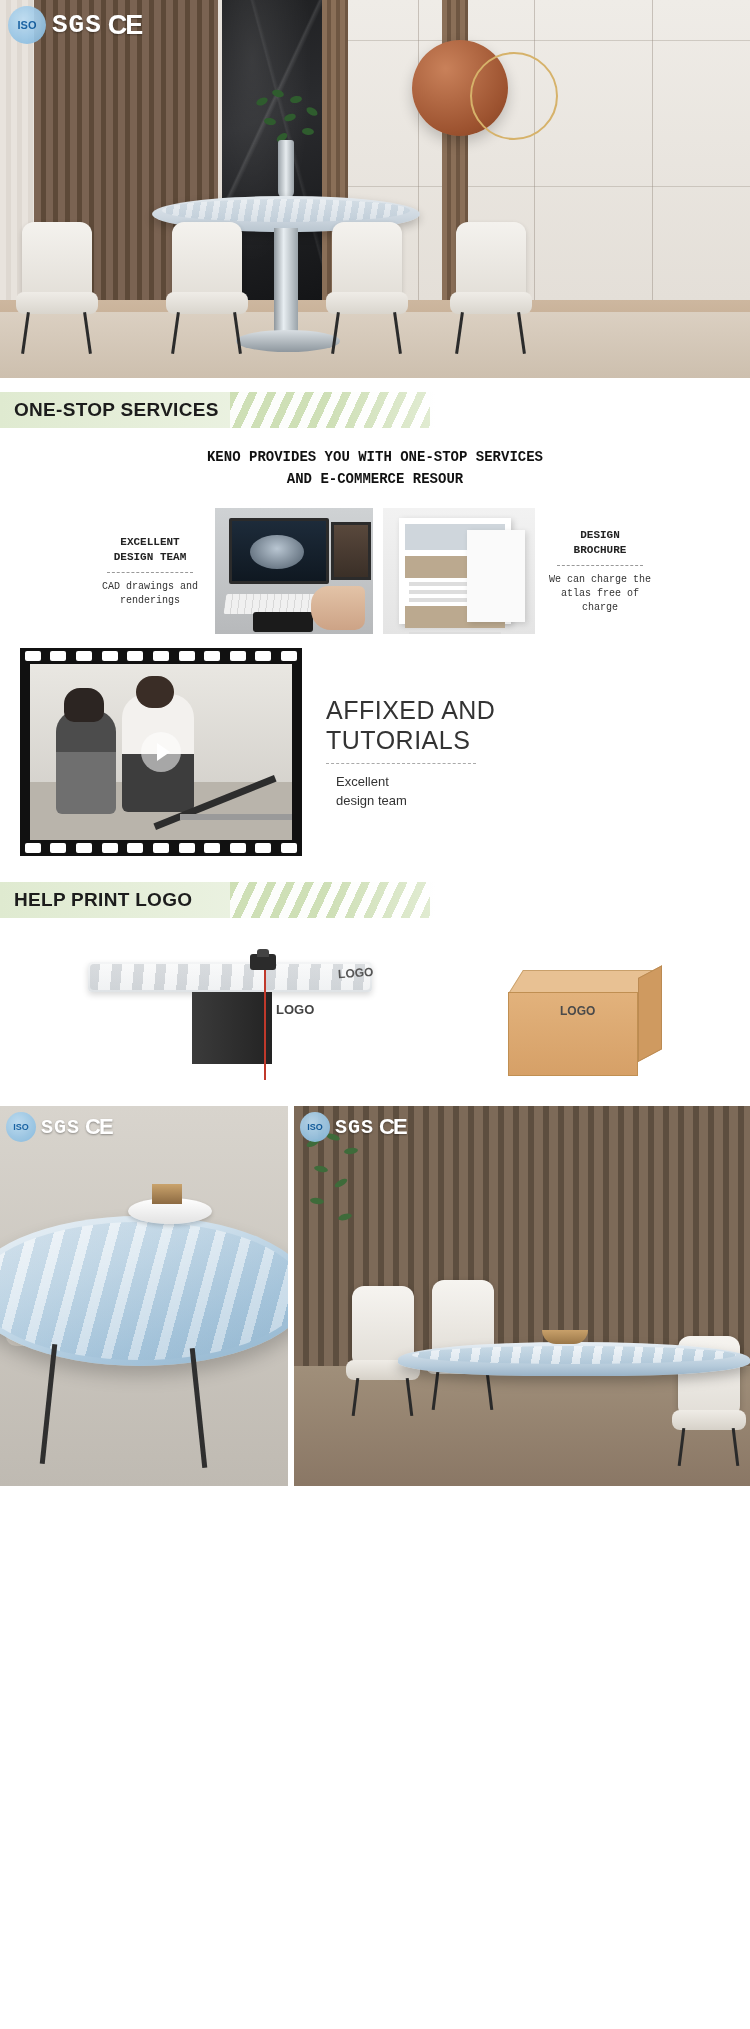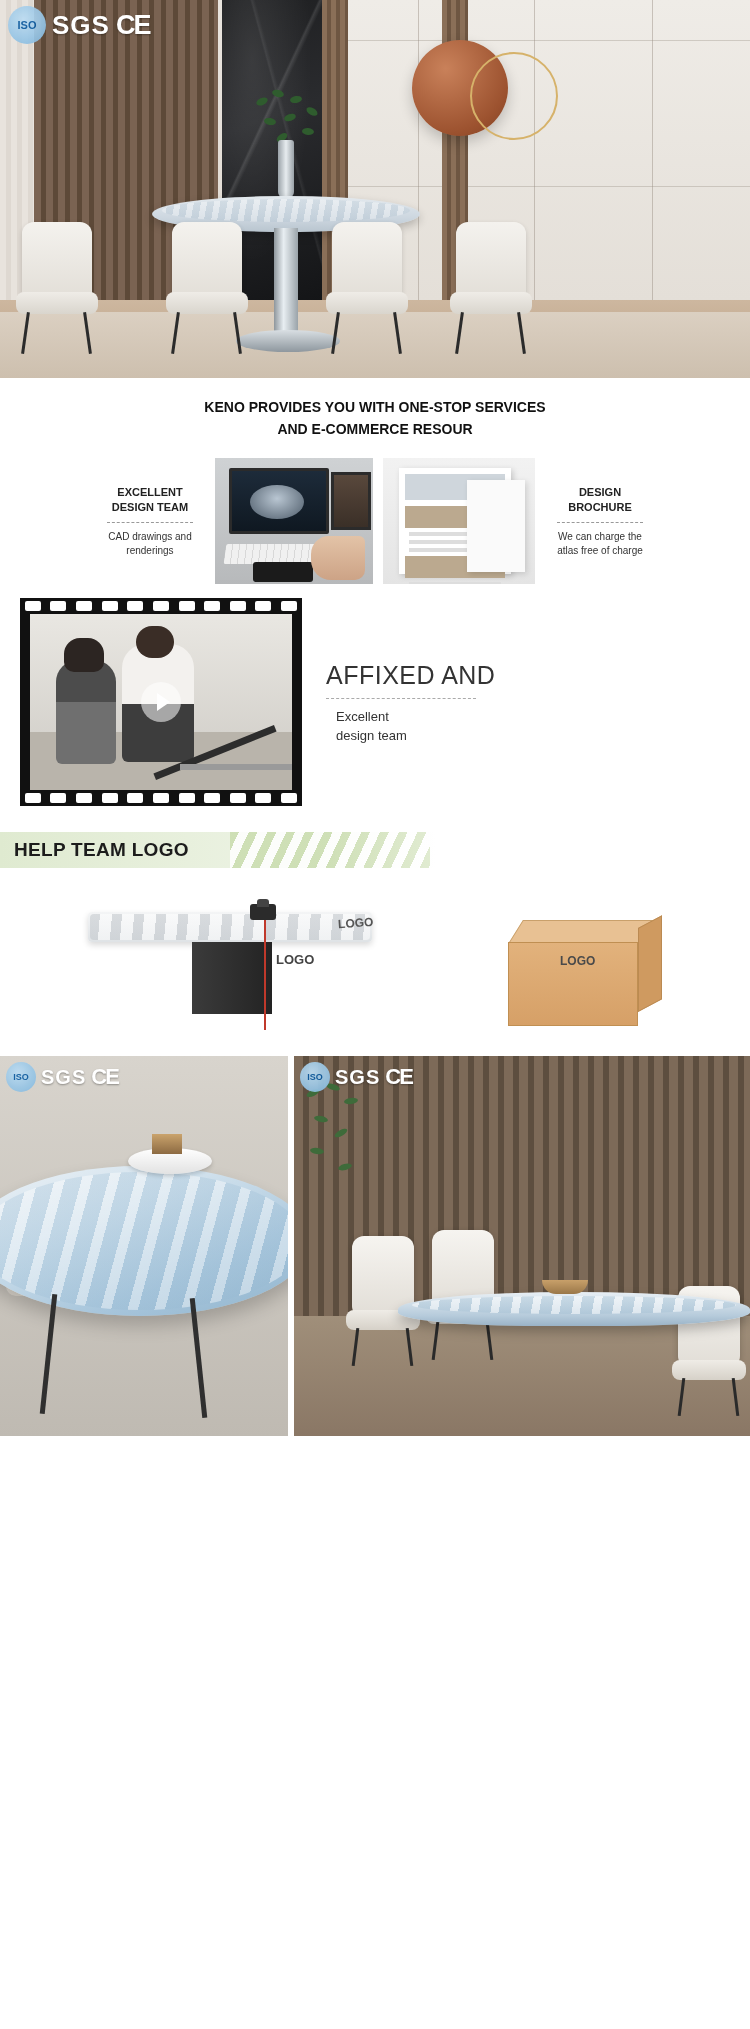--- a/index.html
+++ b/index.html
@@ -131,21 +131,21 @@
     position: absolute; left: 8px; top: 6px; display: flex; align-items: center; gap: 6px;
   }
   .badge-iso {
     width: 38px; height: 38px; border-radius: 50%;
     background: radial-gradient(circle at 40% 35%, #bcdcf2, #7fb6dd);
     color: #0b5aa0; font-size: 11px; font-weight: bold;
     display: flex; align-items: center; justify-content: center;
     opacity: .92;
   }
   .badge-sgs { font-size: 26px; font-weight: bold; color: #fff; letter-spacing: 1px;
-    text-shadow: 0 1px 2px rgba(0,0,0,.35); }
+    text-shadow: 0 1px 2px rgba(0,0,0,.35); font-family: Liberation Mono, monospace; }
   .badge-ce { font-size: 27px; font-weight: bold; color: #fff; letter-spacing: -2px;
     text-shadow: 0 1px 2px rgba(0,0,0,.35); }
 
   
   .sec-head {
     position: relative; height: 36px; margin: 14px 0 0 0;
     display: flex; align-items: center;
   }
   .sec-head .bar {
     position: absolute; left: 0; top: 0; height: 36px; width: 100%;
@@ -160,21 +160,21 @@
     position: absolute; left: 330px; top: 0; height: 36px; width: 420px;
     background: linear-gradient(90deg, rgba(255,255,255,0), #fff 70%);
   }
   .sec-head h2 {
     position: relative; z-index: 2;
     font-size: 19px; font-weight: bold; color: #1c1c1c; padding-left: 14px;
     letter-spacing: .3px;
   }
 
   
-  .services { padding: 18px 12px 6px; }
+  .services { padding: 18px 12px 6px; font-family: Liberation Mono, monospace; }
   .services h3 {
     text-align: center; font-size: 14px; font-weight: bold; color: #111;
     line-height: 22px;
   }
   .svc-row {
     display: flex; align-items: center; justify-content: center;
     gap: 10px; margin-top: 18px;
   }
   .svc-label { width: 110px; text-align: center; }
   .svc-label .t { font-size: 11px; font-weight: bold; color: #222; line-height: 15px; }
@@ -497,20 +497,26 @@
       <div class="leg" style="left:72px; transform:rotate(-8deg)"></div>
     </div>
 
     <div class="badges">
       <div class="badge-iso">ISO</div>
       <div class="badge-sgs">SGS</div>
       <div class="badge-ce">CE</div>
     </div>
   </div>
 
+  <div class="sec-head">
+    <div class="bar"></div>
+    <div class="stripes"></div>
+    <div class="fade"></div>
+    <h2>ONE-STOP  SERVICES</h2>
+  </div>
 
   <div class="services">
     <h3>
       <span>KENO PROVIDES YOU WITH ONE-STOP  SERVICES</span><br>
       <span>AND E-COMMERCE RESOUR</span>
     </h3>
 
     <div class="svc-row">
       <div class="svc-label">
         <div class="t">EXCELLENT</div>
@@ -585,31 +591,32 @@
           <span></span>
           <span></span>
           <span></span>
           <span></span>
           <span></span>
           <span></span>
       </div>
     </div>
     <div class="film-text">
       <div class="big">AFFIXED AND</div>
+      <div class="big">TUTORIALS</div>
       <div class="rule"></div>
       <div class="sm">Excellent</div>
       <div class="sm">design team</div>
     </div>
   </div>
 
   <div class="sec-head">
     <div class="bar"></div>
     <div class="stripes"></div>
     <div class="fade"></div>
-    <h2>HELP TEAM LOGO</h2>
+    <h2>HELP PRINT LOGO</h2>
   </div>
 
   <div class="logo-sec">
     <div class="logo-row">
       <div class="tbl-logo">
         <div class="top"></div>
         <div class="base"></div>
         <div class="pointer"></div>
         <div class="cam"></div>
         <div class="lbl">LOGO</div>

